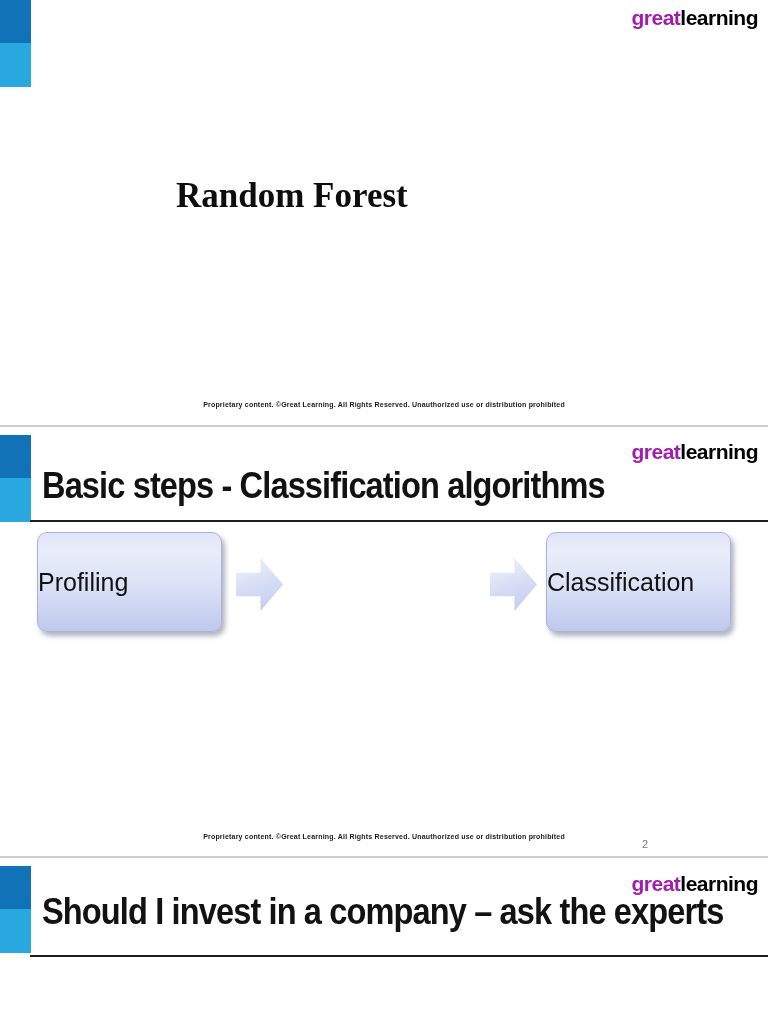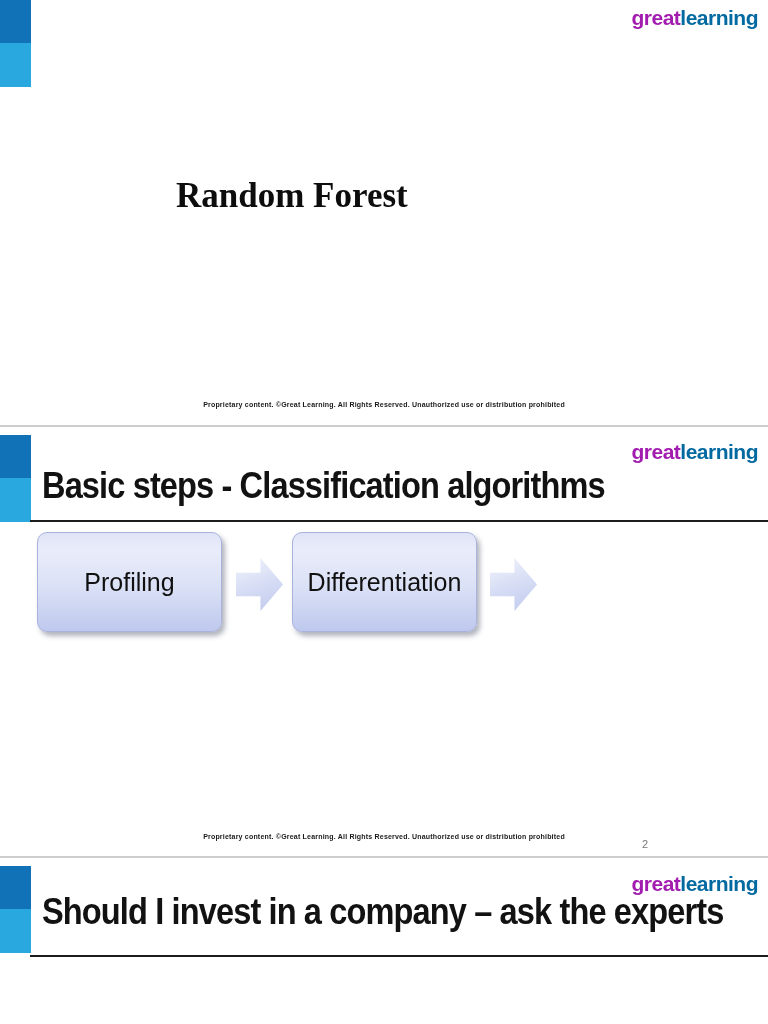--- a/index.html
+++ b/index.html
@@ -27,21 +27,21 @@
   #slide2 .marker-dark { top: 8px; } #slide2 .marker-light { top: 51px; }
   #slide3 .marker-dark { top: 8px; } #slide3 .marker-light { top: 51px; }
 
   
   .logo {
     position: absolute; right: 10px;
     font-weight: bold; font-size: 21px; letter-spacing: -0.5px;
     white-space: nowrap;
   }
   .logo .g { color: #a21caf; }
-  .logo .l { color: #0369a1; }
+  .logo .l { color: #000000; }
   #slide1 .logo { top: 6px; }
   #slide2 .logo { top: 13px; }
   #slide3 .logo { top: 14px; }
 
   
   .main-title {
     position: absolute; left: 176px; top: 176px;
     font-family: "Liberation Serif", serif;
     font-weight: bold; font-size: 35px; color: #0d0d0d;
     white-space: nowrap;
@@ -62,21 +62,21 @@
   #slide2 .title-rule { top: 93px; }
   #slide3 .title-rule { top: 97px; }
 
   
   .flow-box {
     position: absolute; top: 105px; width: 185px; height: 100px;
     border-radius: 10px;
     border: 1px solid #A9B2DD;
     background: linear-gradient(180deg, #DFE4F7 0%, #E9ECFA 18%, #DCE2F6 52%, #BFC9EE 100%);
     box-shadow: 3px 4px 5px rgba(100,105,125,0.5);
-    display: flex; align-items: center; justify-content: center;
+    display: flex; align-items: center; 
     font-size: 25px; color: #111; white-space: nowrap;
   }
   #flow-box-1 { left: 37px; }
   #flow-box-2 { left: 292px; }
   #flow-box-3 { left: 546px; }
   .flow-arrow {
     position: absolute; top: 131px; width: 47px; height: 53px;
     background: linear-gradient(160deg, #F2F4FC 0%, #D9DFF5 45%, #BFC9EE 100%);
     clip-path: polygon(0% 28%, 52% 28%, 52% 0%, 100% 50%, 52% 100%, 52% 72%, 0% 72%);
     filter: drop-shadow(2px 2px 2px rgba(90,95,115,0.5));
@@ -114,24 +114,24 @@
     <div class="marker-dark"></div>
     <div class="marker-light"></div>
     <div class="logo"><span class="g">great</span><span class="l">learning</span></div>
     <h2 class="content-title">Basic steps - Classification algorithms</h2>
     <div class="title-rule"></div>
 
     <div class="flow-box" id="flow-box-1">
       <span>Profiling</span>
     </div>
     <div class="flow-arrow" id="flow-arrow-1"></div>
-    <div class="flow-box" id="flow-box-2">
-      <span>Differentiation</span>
+    <div class="flow-arrow" id="flow-arrow-2"></div>
+    <div class="flow-box" id="flow-box-3">
+      <span>Classification</span>
     </div>
-    <div class="flow-arrow" id="flow-arrow-2"></div>
 
     <div class="footer">Proprietary content. ©Great Learning. All Rights Reserved. Unauthorized use or distribution prohibited</div>
     <div class="page-num">2</div>
   </section>
 
   <div class="slide-sep" id="sep2"></div>
 
   <section class="slide" id="slide3">
     <div class="marker-dark"></div>
     <div class="marker-light"></div>

